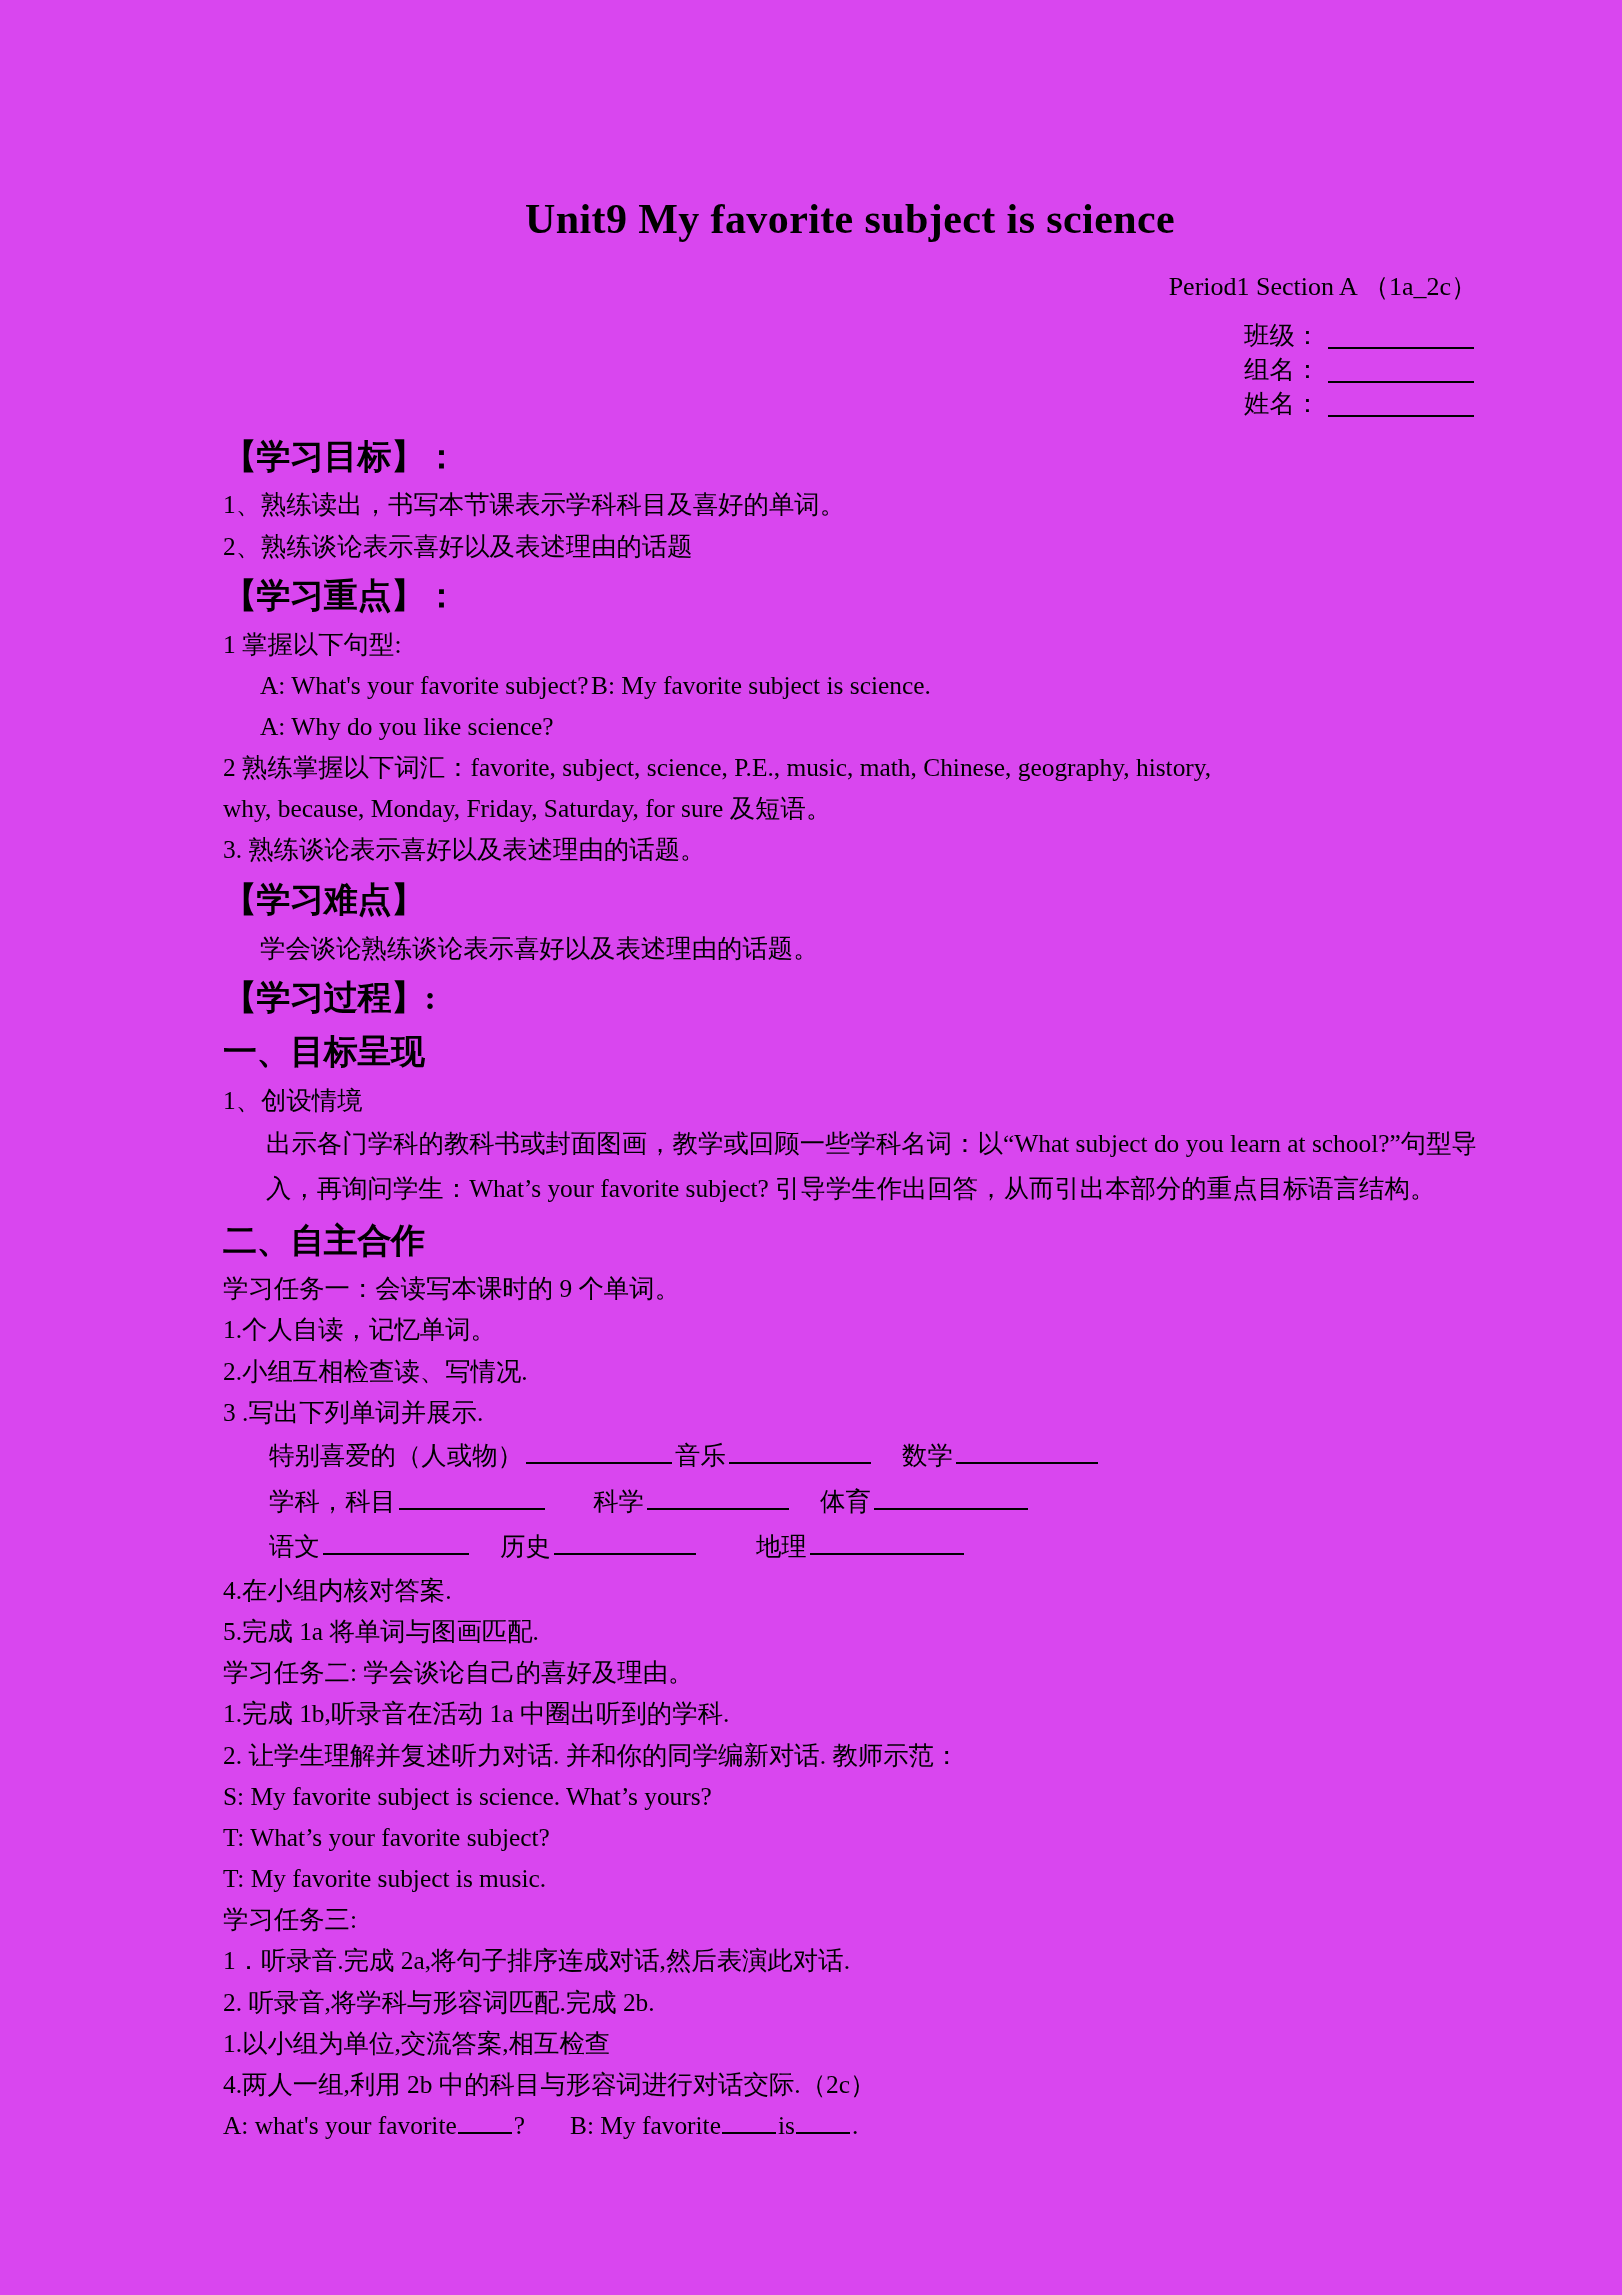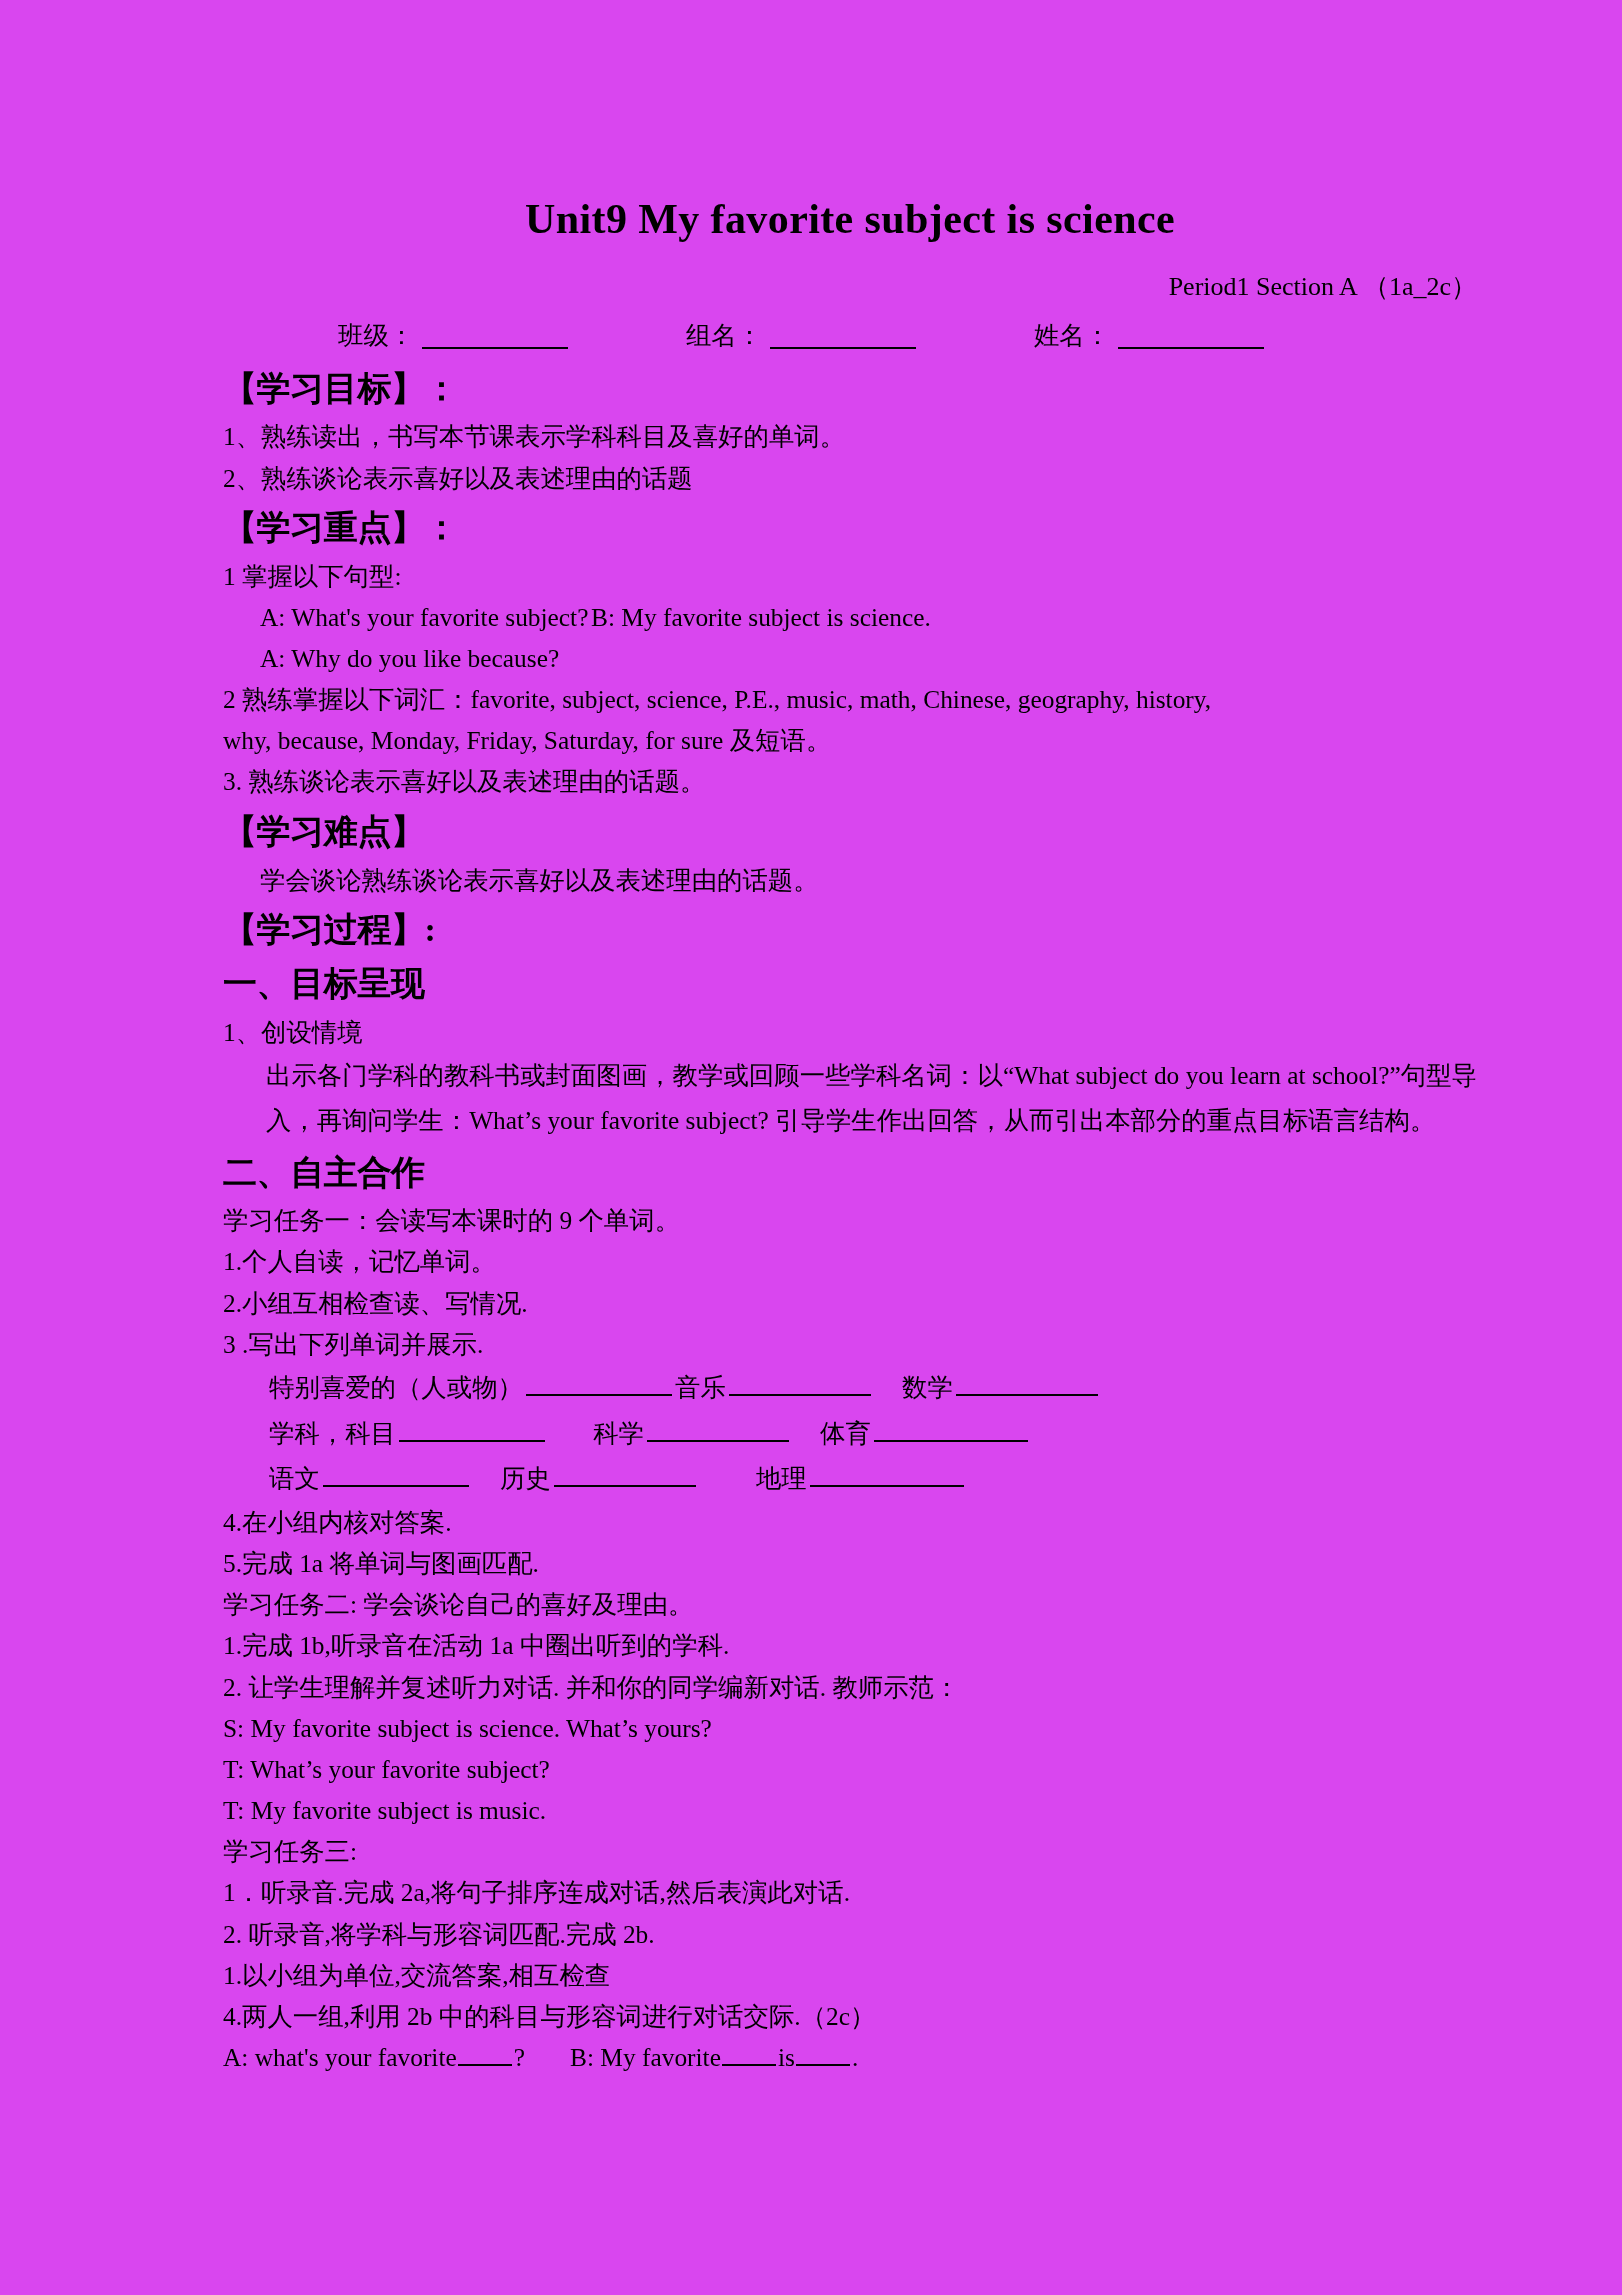--- a/index.html
+++ b/index.html
@@ -34,20 +34,21 @@
     margin: 0 0 17px 0;
     line-height: 1.2;
   }
   .meta-row {
     display: flex;
     justify-content: flex-start;
     align-items: flex-end;
     margin: 0 0 10.8px 0;
     padding-left: 115px;
     font-size: 25.4px;
+    flex-direction: column;
   }
   .meta-field {
     display: flex;
     align-items: flex-end;
     white-space: nowrap;
   }
   .meta-field + .meta-field { margin-left: 115px; }
   .meta-label { font-size: 25.4px; }
   .blank {
     display: inline-block;
@@ -131,21 +132,21 @@
   <div class="line">2、熟练谈论表示喜好以及表述理由的话题</div>
 
   <div class="section-head">【学习重点】：</div>
   <div class="line">1 掌握以下句型:</div>
 
   <div class="qa-row">
     <span class="qa-a">A: What's your favorite subject?</span>
     <span class="qa-b">B: My favorite subject is science.</span>
   </div>
   <div class="qa-row tight">
-    <span class="qa-a">A: Why do you like because?</span>
+    <span class="qa-a">A: Why do you like science?</span>
   </div>
 
   <div class="line">2 熟练掌握以下词汇：favorite, subject, science, P.E., music, math, Chinese, geography, history,</div>
   <div class="line">why, because, Monday, Friday, Saturday, for sure 及短语。</div>
   <div class="line">3. 熟练谈论表示喜好以及表述理由的话题。</div>
 
   <div class="section-head">【学习难点】</div>
   <div class="line indent1">学会谈论熟练谈论表示喜好以及表述理由的话题。</div>
 
   <div class="section-head">【学习过程】:</div>

